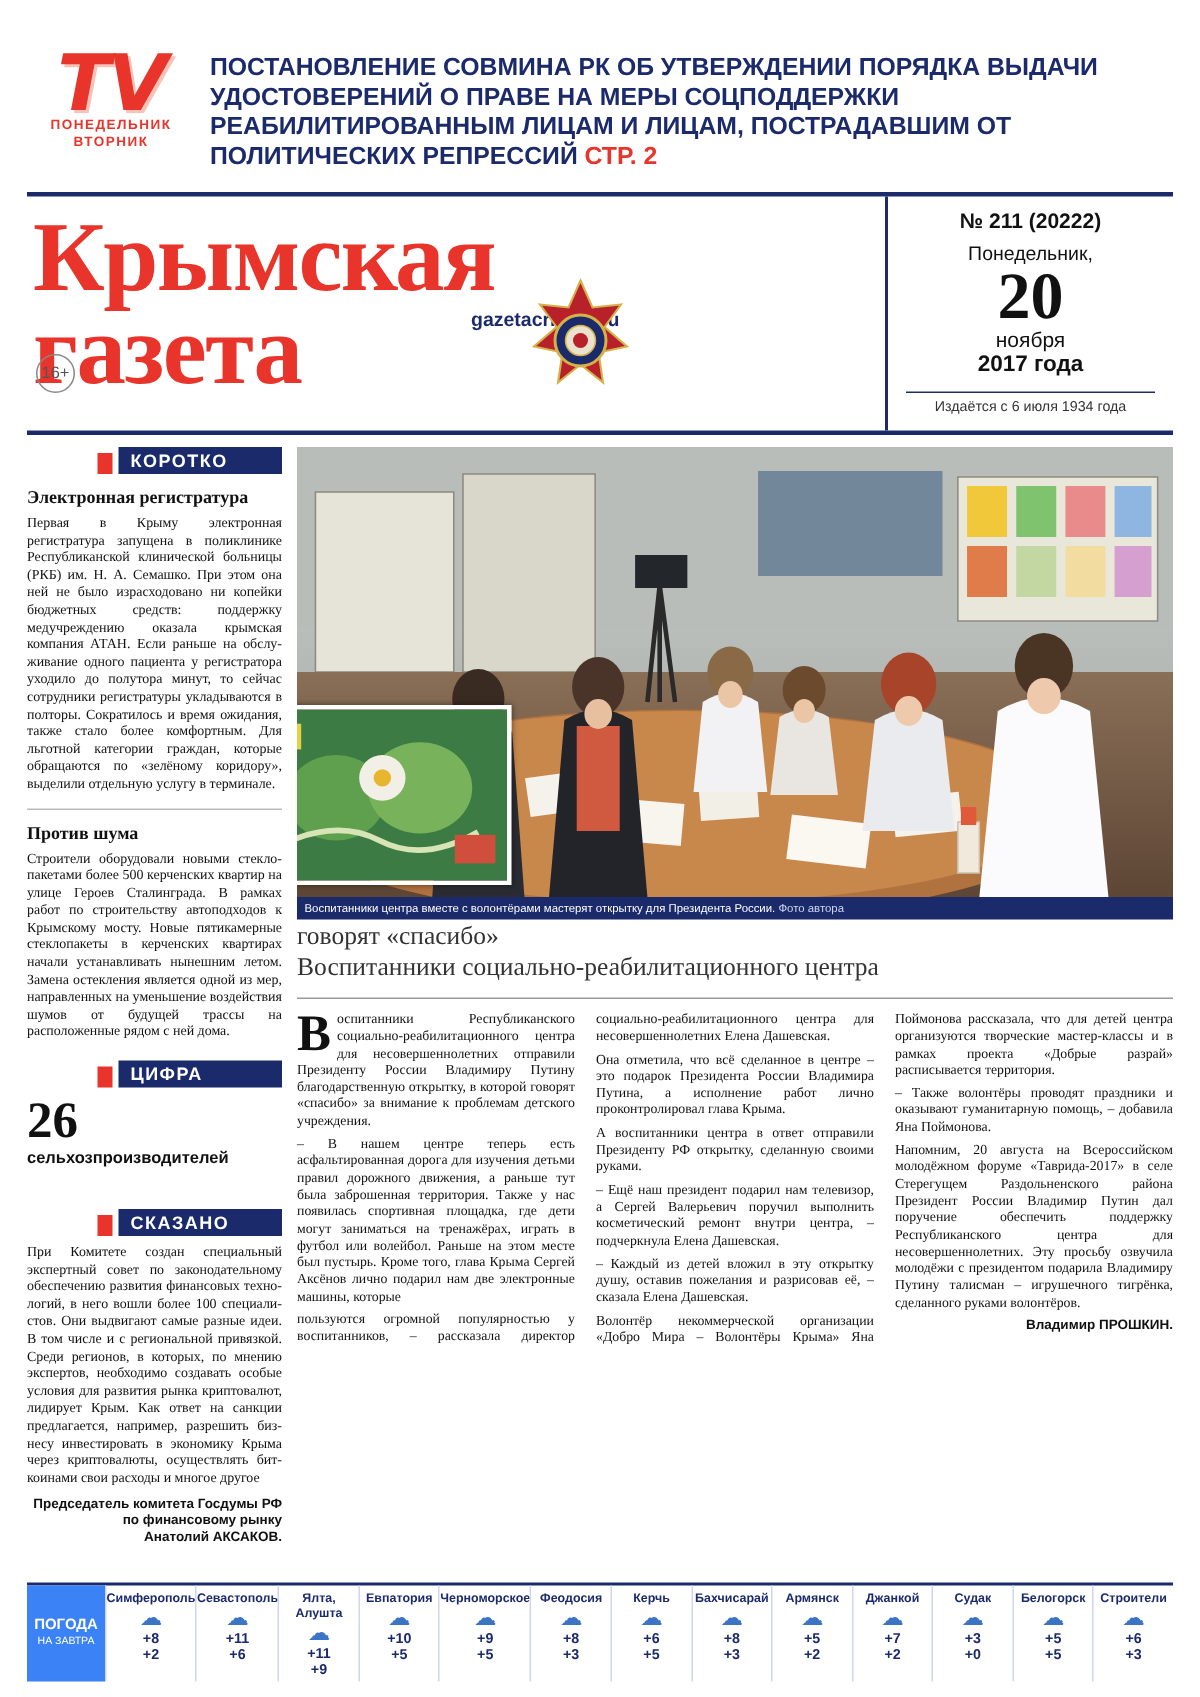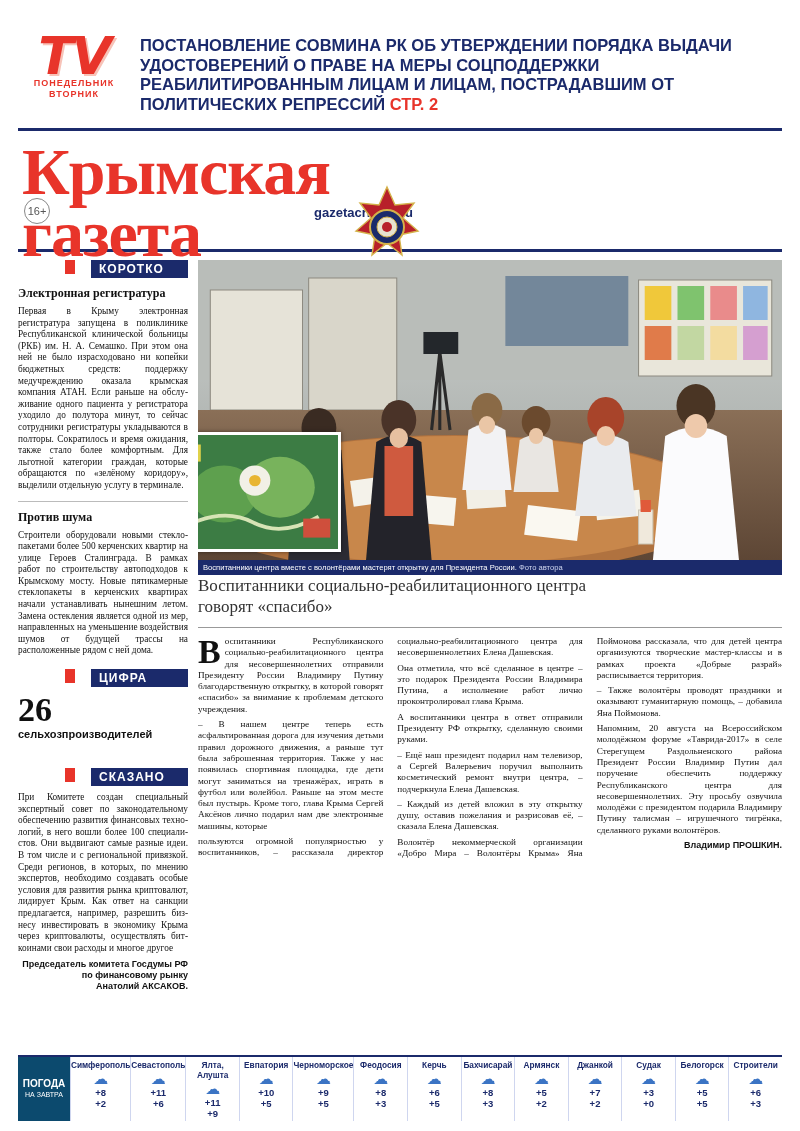--- a/index.html
+++ b/index.html
@@ -37,21 +37,21 @@
   .headline-top .b { color:#1b2a6b; }
   .headline-top .page-ref { color:#e8342a; }
 
   
   .masthead {
     margin-top:14px;
     border-top:3px solid #1b2a6b;
     border-bottom:3px solid #1b2a6b;
     display:flex; align-items:stretch;
     position:relative;
-    height:124px;
+    height:162px;
   }
   .mast-left { flex:1; position:relative; padding-left:4px; }
   .mast-title {
     font-family:"Liberation Serif", serif;
     font-weight:bold;
     font-size:66px;
     line-height:62px;
     color:#e8342a;
     letter-spacing:-1px;
     padding-top:10px;
@@ -92,21 +92,21 @@
     font-size:9.5px; color:#333; margin-top:10px;
     border-top:1px solid #1b2a6b; padding-top:4px; margin-left:12px; margin-right:12px;
   }
 
   
   .content { display:flex; margin-top:8px; }
   .col-left { width:180px; flex:0 0 180px; padding-right:10px; }
   .col-right { flex:1; }
 
   .rubric {
-    display:flex; align-items:flex-start; gap:16px; margin-bottom:6px;padding-left:47px;
+    display:flex; align-items:flex-end; gap:4px; margin-bottom:6px;padding-left:47px;
   }
   .rubric .bar { width:10px; height:14px; background:#e8342a; }
   .rubric .lbl {
     background:#1b2a6b; color:#fff;
     font-family:"Liberation Sans", sans-serif; font-weight:bold;
     font-size:12px; letter-spacing:1px;
     padding:2px 10px 2px 8px;
     flex:1;
   }
   h3.sub {
@@ -166,21 +166,21 @@
   }
   .sign { font-family:"Liberation Sans", sans-serif; font-weight:bold; font-size:9px; text-align:right; }
 
   
   .weather {
     position:absolute; left:18px; right:18px; bottom:10px;
     border-top:2px solid #1b2a6b;
     display:flex; align-items:stretch; height:66px;
   }
   .w-label {
-    width:52px; flex:0 0 52px; background:#0c4a6e; color:#fff;
+    width:52px; flex:0 0 52px; background:#3b82f6; color:#fff;
     font-family:"Liberation Sans", sans-serif; font-weight:bold;
     font-size:10px; display:flex; flex-direction:column;
     align-items:center; justify-content:center; line-height:11px; text-align:center;
   }
   .w-label small { font-size:7px; font-weight:normal; }
   .w-cities { flex:1; display:flex; }
   .w-city {
     flex:1; text-align:center; border-left:1px solid #cfd6ef;
     padding-top:3px; font-family:"Liberation Sans", sans-serif;
   }
@@ -213,20 +213,28 @@
       <div class="site-url">gazetacrimea.ru</div>
       <div class="age-badge">16+</div>
       <svg class="emblem" viewBox="0 0 78 86">
         <g>
           <path d="M39 4 L47 22 L66 20 L55 35 L70 48 L51 52 L54 72 L39 60 L24 72 L27 52 L8 48 L23 35 L12 20 L31 22 Z" fill="#b8202a" stroke="#d4b24a" stroke-width="1.4"></path>
           <circle cx="39" cy="44" r="17" fill="#1b2a6b" stroke="#d4b24a" stroke-width="2"></circle>
           <circle cx="39" cy="44" r="10" fill="#e8e2cf" stroke="#d4b24a" stroke-width="1"></circle>
           <circle cx="39" cy="44" r="5" fill="#b8202a"></circle>
         </g>
       </svg>
+    </div>
+    <div class="mast-right">
+      <div class="issue-no">№ 211 (20222)</div>
+      <div class="weekday">Понедельник,</div>
+      <div class="big-date">20</div>
+      <div class="month">ноября</div>
+      <div class="year">2017 года</div>
+      <div class="since">Издаётся с 6 июля 1934 года</div>
     </div>
   </div>
 
   <div class="content">
 
     <div class="col-left">
 
       <div class="rubric">
         <div class="bar"></div>
         <div class="lbl">КОРОТКО</div>
@@ -351,22 +359,22 @@
             <rect x="142" y="88" width="28" height="20" fill="#cf4f3c"></rect>
           </svg>
         </div>
       </div>
       <div class="photo-caption">
         <span>Воспитанники центра вместе с волонтёрами мастерят открытку для Президента России.</span>
         <span class="ph">Фото автора</span>
       </div>
 
       <div class="art-sub">
+        <div>говорят «спасибо»</div>
         <div>Воспитанники социально-реабилитационного центра</div>
-        <div>говорят «спасибо»</div>
       </div>
       <div class="art-rule"></div>
 
       <div class="cols3">
         <p class="dropcap">Воспитанники Республиканского социально-реа­билитационного центра для несовершеннолет­них отправили Президенту России Владимиру Путину благодарственную открытку, в которой гово­рят «спасибо» за внимание к проблемам детского учреждения.</p>
         <p>– В нашем центре теперь есть асфальтированная дорога для изучения детьми правил до­рожного движения, а раньше тут была заброшенная территория. Также у нас появилась спортив­ная площадка, где дети могут заниматься на тренажёрах, играть в футбол или волейбол. Раньше на этом месте был пустырь. Кроме того, глава Крыма Сергей Аксёнов лично подарил нам две электронные машины, которые</p>
         <p>пользуются огромной популяр­ностью у воспитанников, – рас­сказала директор социально-реабилитационного центра для несовершеннолетних Елена Дашевская.</p>
         <p>Она отметила, что всё сде­ланное в центре – это подарок Президента России Владимира Путина, а исполнение работ лич­но проконтролировал глава Крыма.</p>
         <p>А воспитанники центра в от­вет отправили Президенту РФ открытку, сделанную своими ру­ками.</p>
         <p>– Ещё наш президент подарил нам телевизор, а Сергей Ва­лерьевич поручил выполнить косметический ремонт внутри центра, – подчеркнула Елена Да­шевская.</p>

